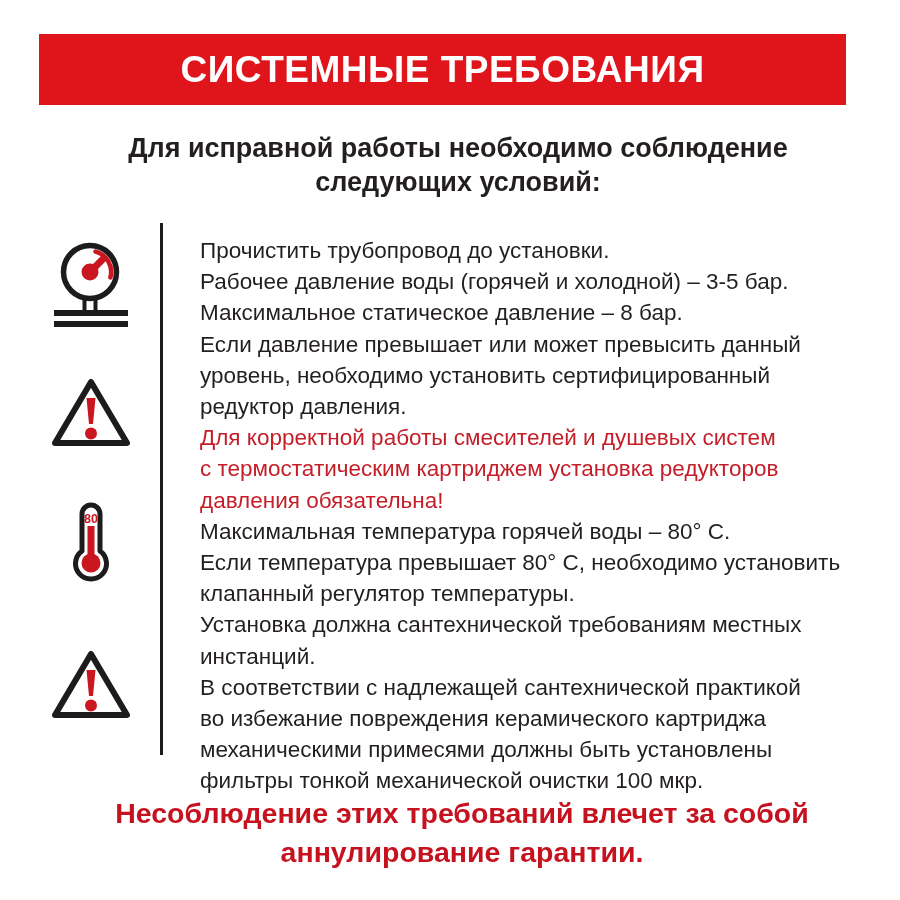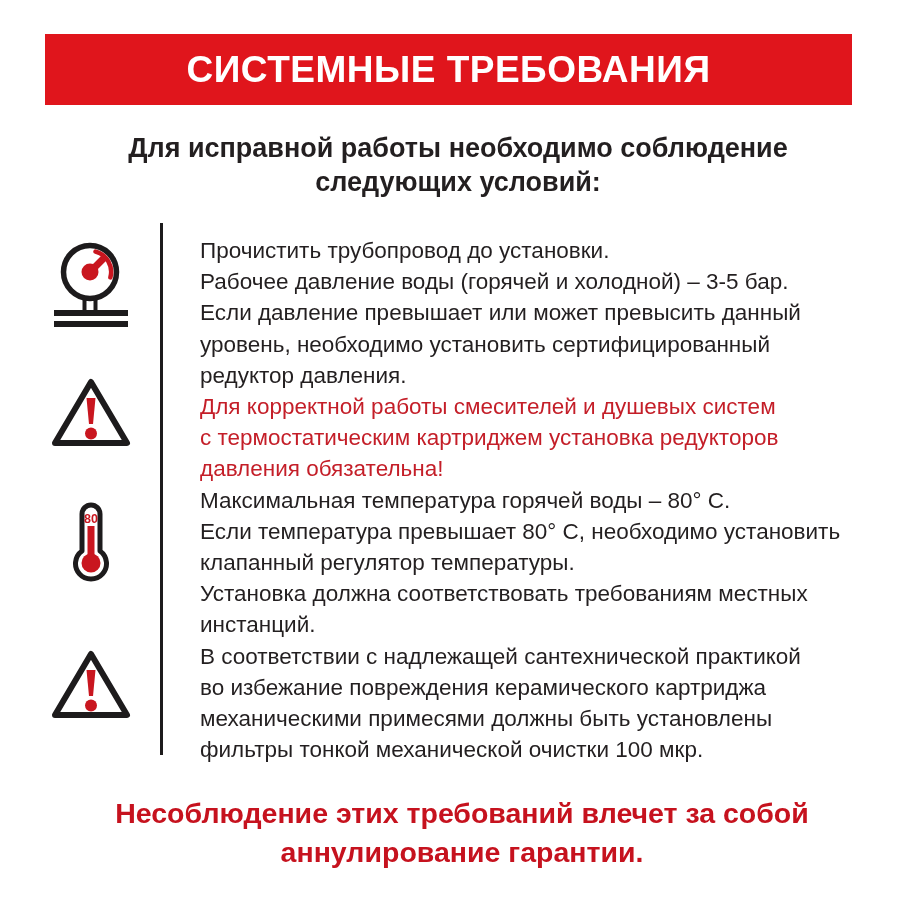--- a/index.html
+++ b/index.html
@@ -10,21 +10,21 @@
   }
   .page {
     position: relative;
     width: 900px;
     height: 900px;
     background: #ffffff;
     overflow: hidden;
   }
   .banner {
     position: absolute;
-    left: 45px;
+    left: 39px;
     top: 34px;
     width: 807px;
     height: 71px;
     background: #e0151c;
     display: flex;
     align-items: center;
     justify-content: center;
   }
   .banner-title {
     color: #ffffff;
@@ -131,30 +131,31 @@
 
   <svg class="icon icon-warning-2" viewBox="0 0 84 73">
     <path d="M 42 6 L 78 67 L 6 67 Z" fill="none" stroke="#1d1b1c" stroke-width="6" stroke-linejoin="round"></path>
     <path d="M 37.5 22 L 46.5 22 L 44 48 L 40 48 Z" fill="#c9161f"></path>
     <circle cx="42" cy="57.5" r="6" fill="#c9161f"></circle>
   </svg>
 
   <div class="requirements">
     <p>Прочистить трубопровод до установки.</p>
     <p>Рабочее давление воды (горячей и холодной) – 3-5 бар.</p>
+    <p>Максимальное статическое давление – 8 бар.</p>
     <p>Если давление превышает или может превысить данный
 уровень, необходимо установить сертифицированный
 редуктор давления.</p>
     <p class="red">Для корректной работы смесителей и душевых систем
 с термостатическим картриджем установка редукторов
 давления обязательна!</p>
     <p>Максимальная температура горячей воды – 80° C.
 Если температура превышает 80° C, необходимо установить
 клапанный регулятор температуры.</p>
-    <p>Установка должна соответствовать требованиям местных
+    <p>Установка должна сантехнической требованиям местных
 инстанций.</p>
     <p>В соответствии с надлежащей сантехнической практикой
 во избежание повреждения керамического картриджа
 механическими примесями должны быть установлены
 фильтры тонкой механической очистки 100 мкр.</p>
   </div>
 
   <div class="warranty">Несоблюдение этих требований влечет за собой
 аннулирование гарантии.</div>
 

